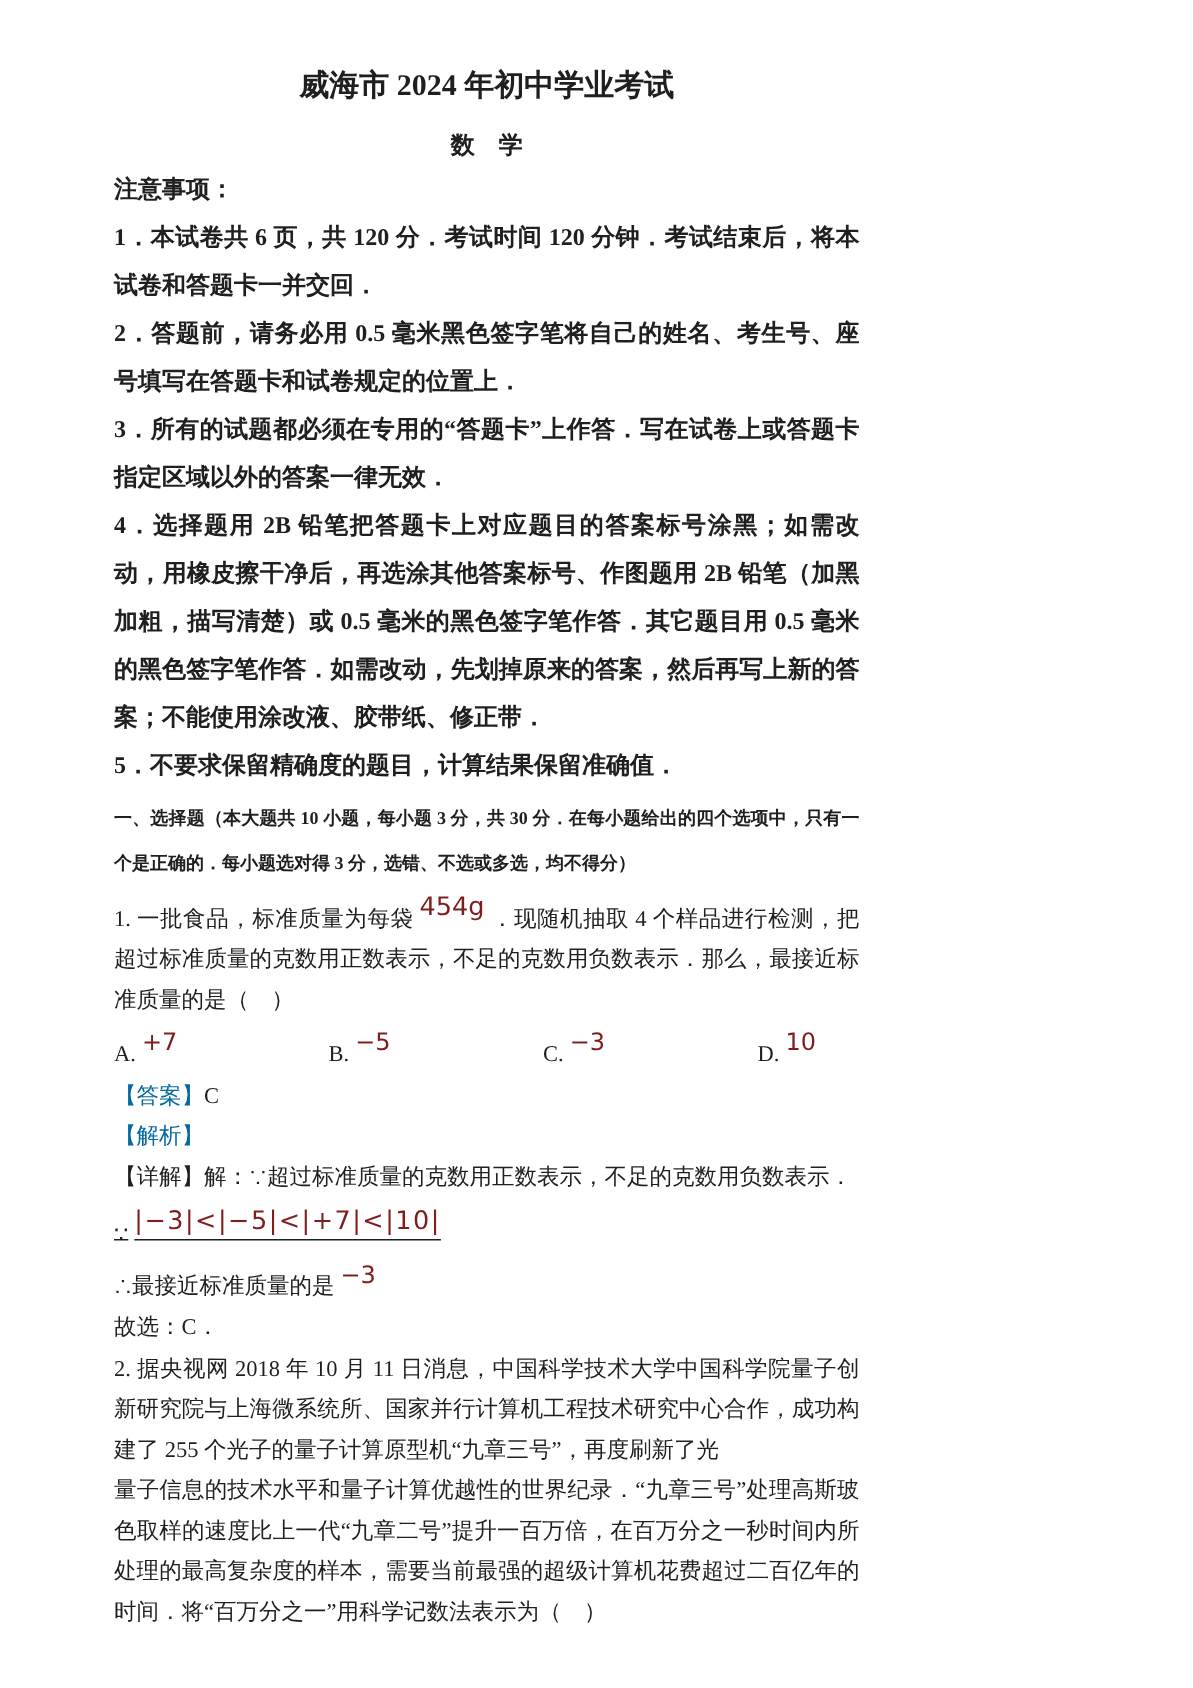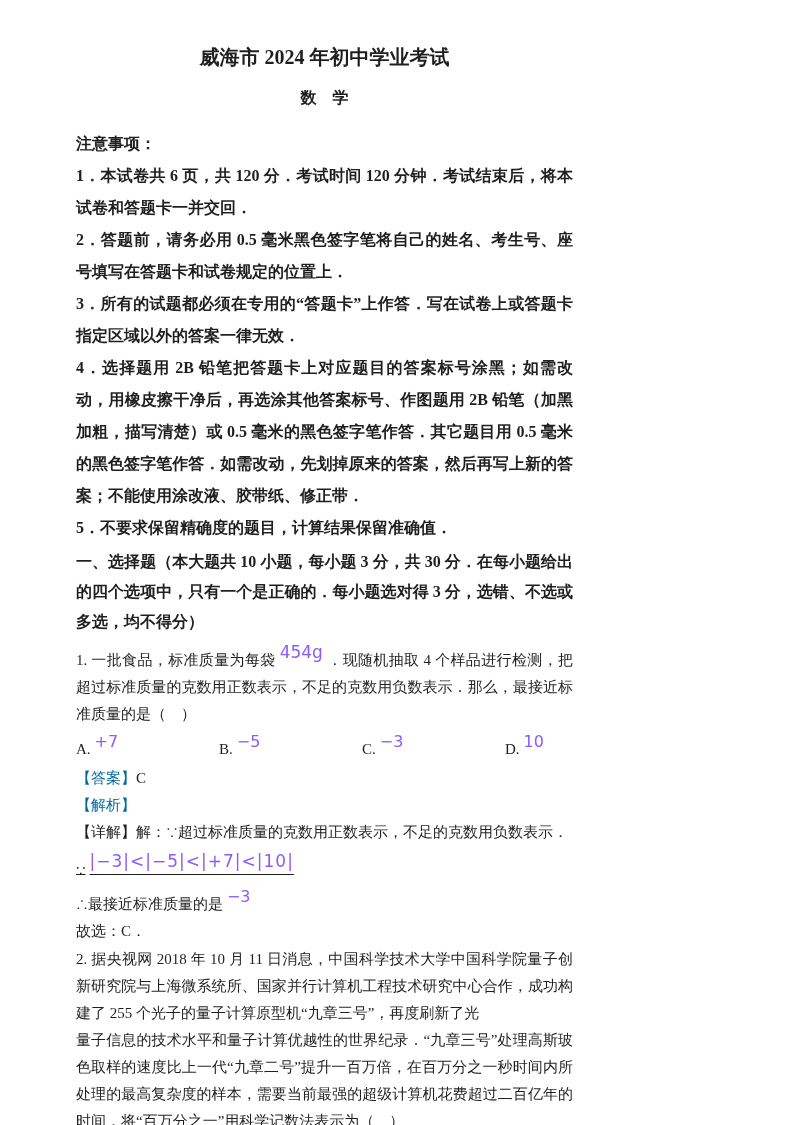--- a/index.html
+++ b/index.html
@@ -24,41 +24,41 @@
     font-weight: 700;
     line-height: 26px;
   }
   .subject {
     margin: 15px 0 0 0;
     text-align: center;
     font-size: 16px;
     font-weight: 700;
     line-height: 26px;
   }
-  .notice { margin-top: 17px; }
+  .notice { }
   .notice p {
     margin: 0;
     font-size: 16px;
     font-weight: 700;
     line-height: 32px;
     text-align: justify;
   }
   .section-heading {
     margin: 3px 0 0 0;
-    font-size: 16px;
+    font-size: 12px;
     font-weight: 700;
     line-height: 30px;
     text-align: justify;
   }
   .qblock { font-size: 15px; line-height: 27px; }
   .qblock p { margin: 0; }
   .stem { text-align: justify; padding-top: 9px; }
   .math {
     font-family: "DejaVu Sans", sans-serif;
-    color: #8b5cf6;
+    color: #7f1d1d;
   }
   .raised { position: relative; top: -7px; font-size: 16px; }
   .stem-formula { margin: 0 4px; font-size: 17px; }
   .options { display: flex; margin-top: 7px; height: 30px; }
   .option { flex: 0 0 143px; }
   .opt-val { margin-left: 4px; }
   .blue { color: #0369a1; }
   .because { position: relative; top: 3px; }
   .ineq {
     position: relative;

